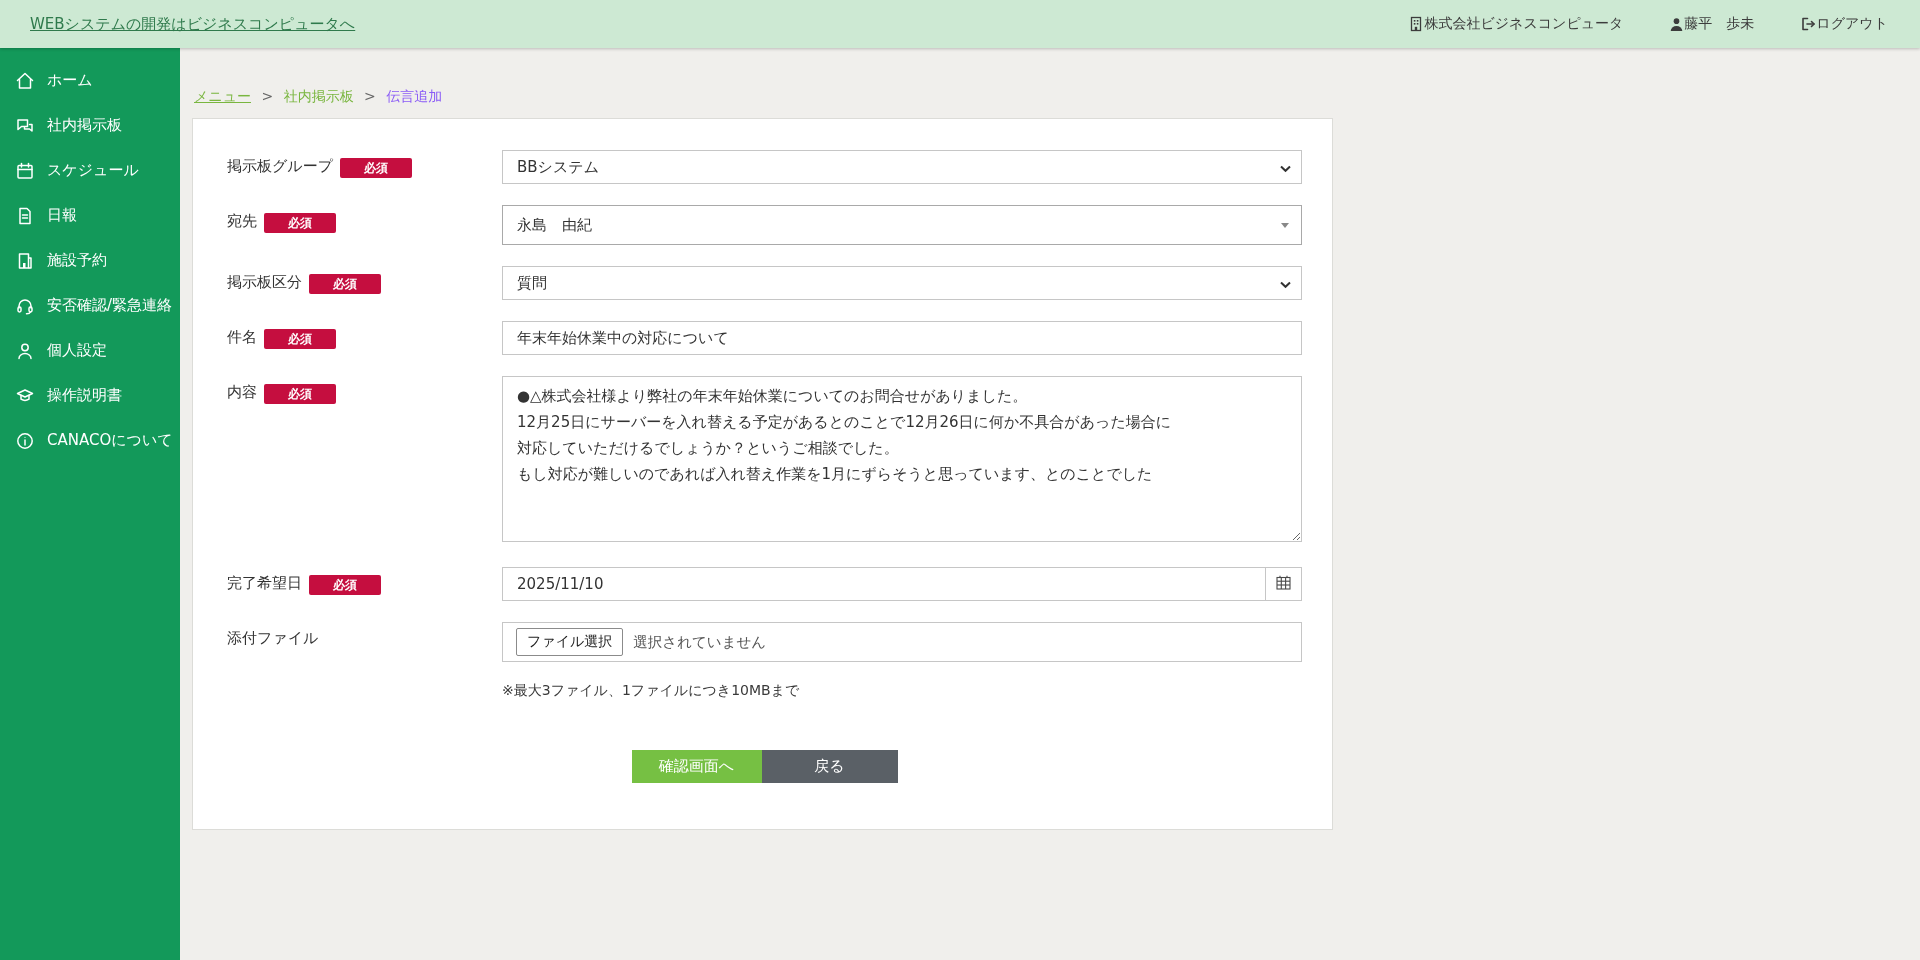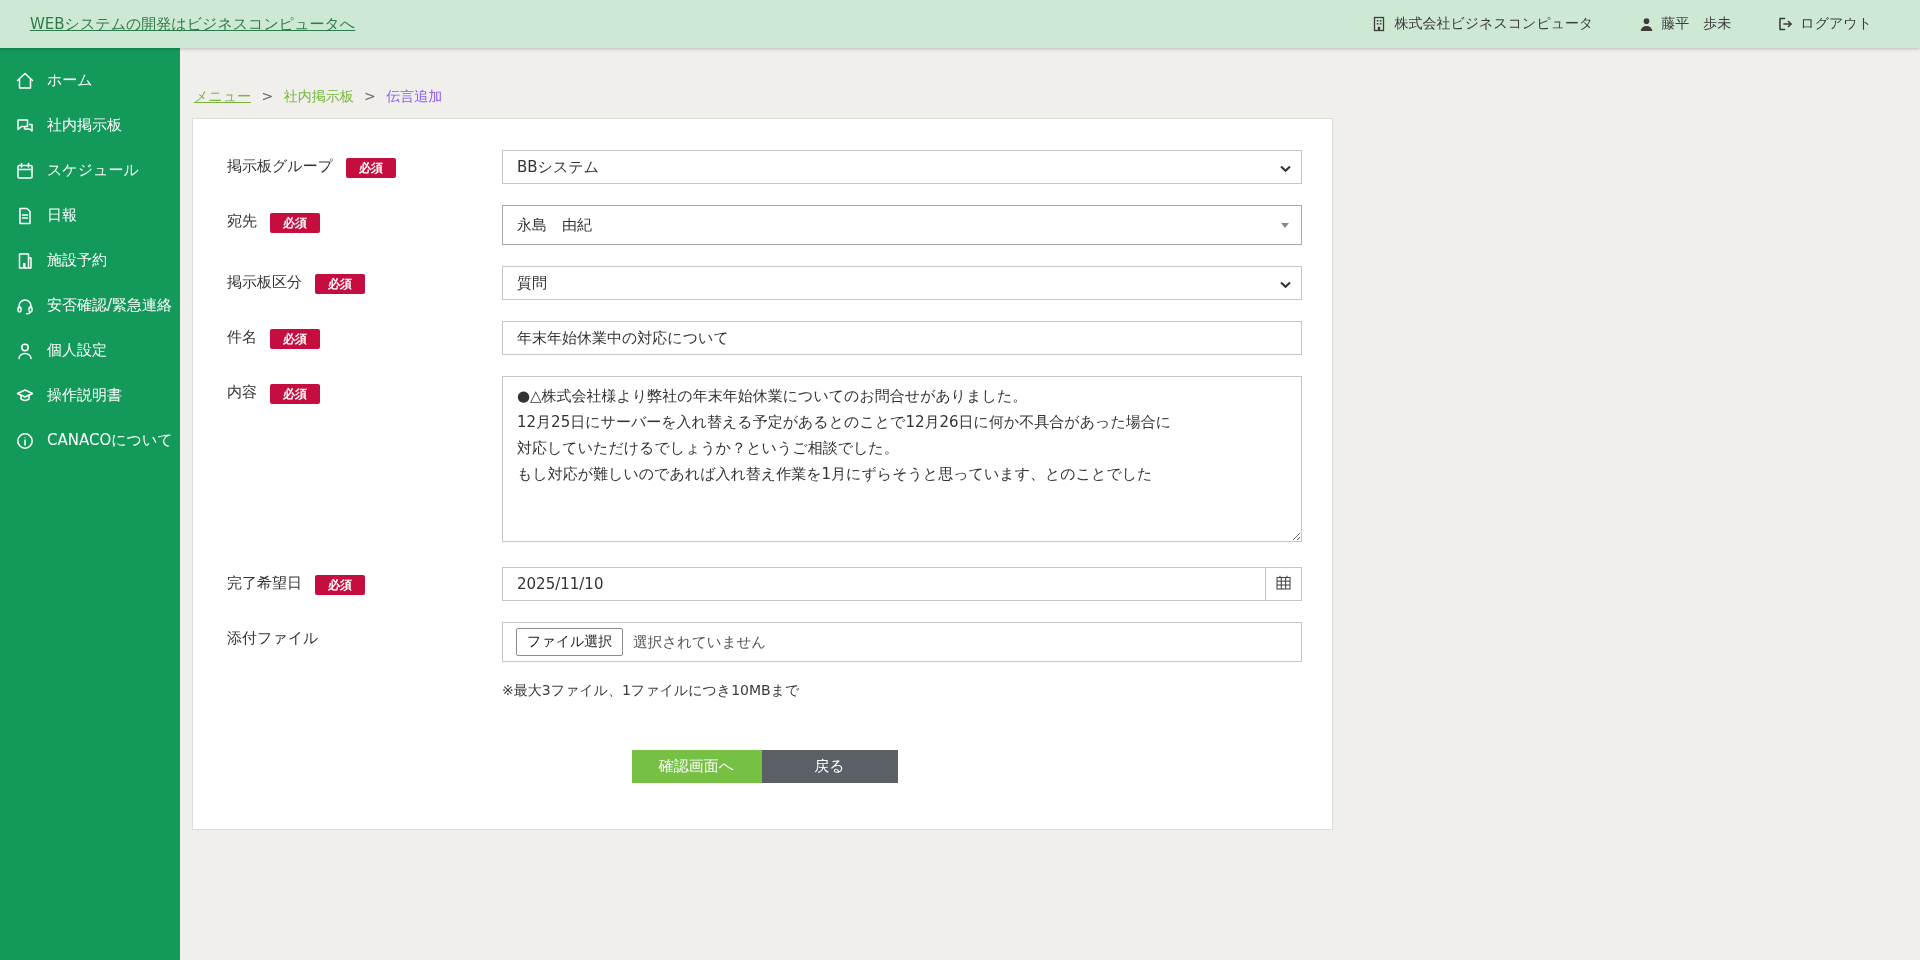--- a/index.html
+++ b/index.html
@@ -8,26 +8,26 @@
     width:1920px; height:960px; overflow:hidden;
     background:#f0efec;
     font-family:"DejaVu Sans","Liberation Sans",sans-serif;
     color:#333;
   }
   
   .top-header {
     position:relative; z-index:5;
     height:48px; background:#cde9d3;
     display:flex; align-items:center; justify-content:space-between;
-    padding:0 48px 0 30px;
+    padding:0 32px 0 30px;
     box-shadow:0 1px 3px rgba(0,0,0,0.22);
   }
   .promo-link { color:#2f7a4c; font-size:15px; text-decoration:underline; cursor:pointer; }
   .header-right { display:flex; align-items:center; gap:46px; font-size:14px; color:#3c3c3c; }
-  .header-chip { display:flex; align-items:center; gap:7px; text-decoration:none; color:#3c3c3c; }
+  .header-chip { display:flex; align-items:center; text-decoration:none; color:#3c3c3c; }
   .header-chip svg { display:block; }
   
   .app { display:flex; height:912px; }
   .sidebar { width:180px; flex-shrink:0; background:#13995a; padding-top:10px; }
   .side-item {
     display:flex; align-items:center; gap:12px;
     height:45px; padding-left:15px;
     color:#fff; font-size:15px; white-space:nowrap; cursor:pointer;
   }
   .side-item svg { flex-shrink:0; display:block; }
@@ -41,27 +41,27 @@
   
   .card {
     width:1141px; background:#fff;
     border:1px solid #dcdcd8;
     padding:31px 30px 46px 34px;
   }
   .frow { display:flex; margin-bottom:21px; }
   .flabel {
     width:275px; flex-shrink:0;
     padding-top:7px;
-    display:flex; align-items:flex-start; gap:13px;
+    display:flex; align-items:flex-start; gap:7px;
     font-size:15px; color:#333;
   }
   .badge {
     background:#c50e3f; color:#fff;
     font-size:12px; font-weight:bold;
-    padding:3px 13px; border-radius:2px; line-height:1.2;
+    padding:3px 24px; border-radius:2px; line-height:1.2;
     margin-top:1px;
   }
   .fcontrol { width:802px; position:relative; }
   select.fselect {
     width:100%; height:34px;
     border:1px solid #c6c6c6; border-radius:0; background:#fff;
     font-size:15px; color:#333; padding:0 32px 0 14px;
     appearance:none; -webkit-appearance:none; font-family:inherit;
   }
   .chev { position:absolute; right:11px; top:50%; transform:translateY(-50%); pointer-events:none; }

